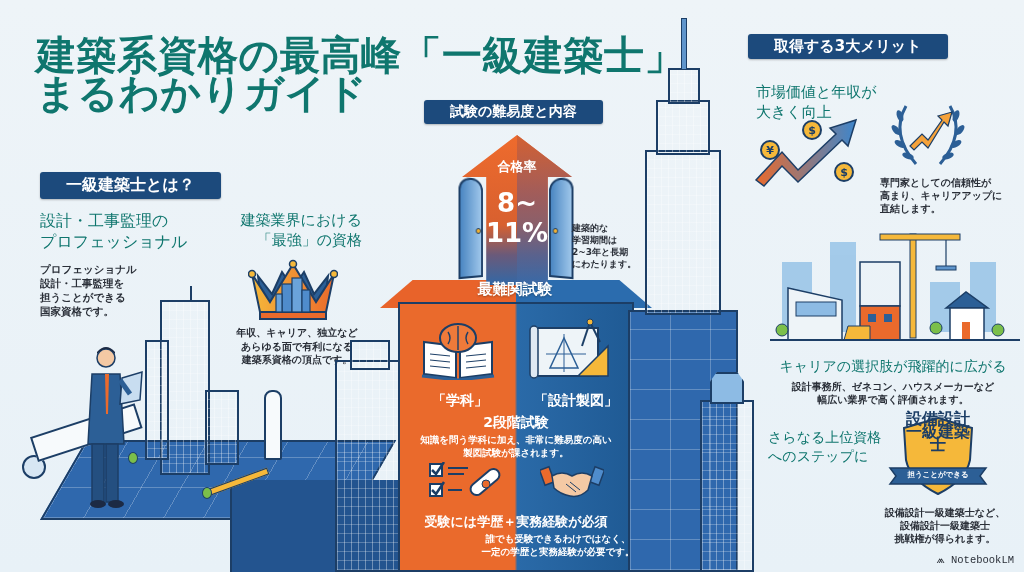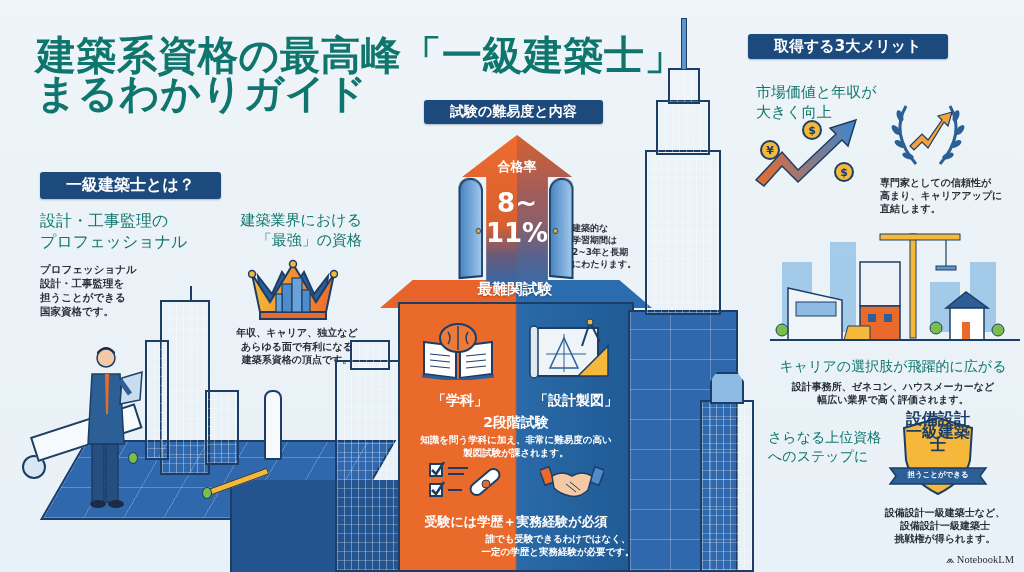--- a/index.html
+++ b/index.html
@@ -76,21 +76,21 @@
       repeating-linear-gradient(0deg, rgba(255,255,255,0.25) 0 1px, transparent 1px 30px);
   }
   .coin {
     width: 20px; height: 20px; border-radius: 50%;
     background: #f5b83a; border: 2px solid #1c3e66;
     color: #1c3e66; font-size: 11px; font-weight: bold;
     display: flex; align-items: center; justify-content: center;
   }
   .notebooklm {
     right: 10px; bottom: 6px; font-size: 10.5px; color: #2a2f38;
-    font-family: Liberation Serif, serif;
+    font-family: Liberation Mono, monospace;
   }
 </style>
 </head>
 <body>
 
 <div class="abs title">
   <div>建築系資格の最高峰「一級建築士」</div>
   <div>まるわかりガイド</div>
 </div>
 

